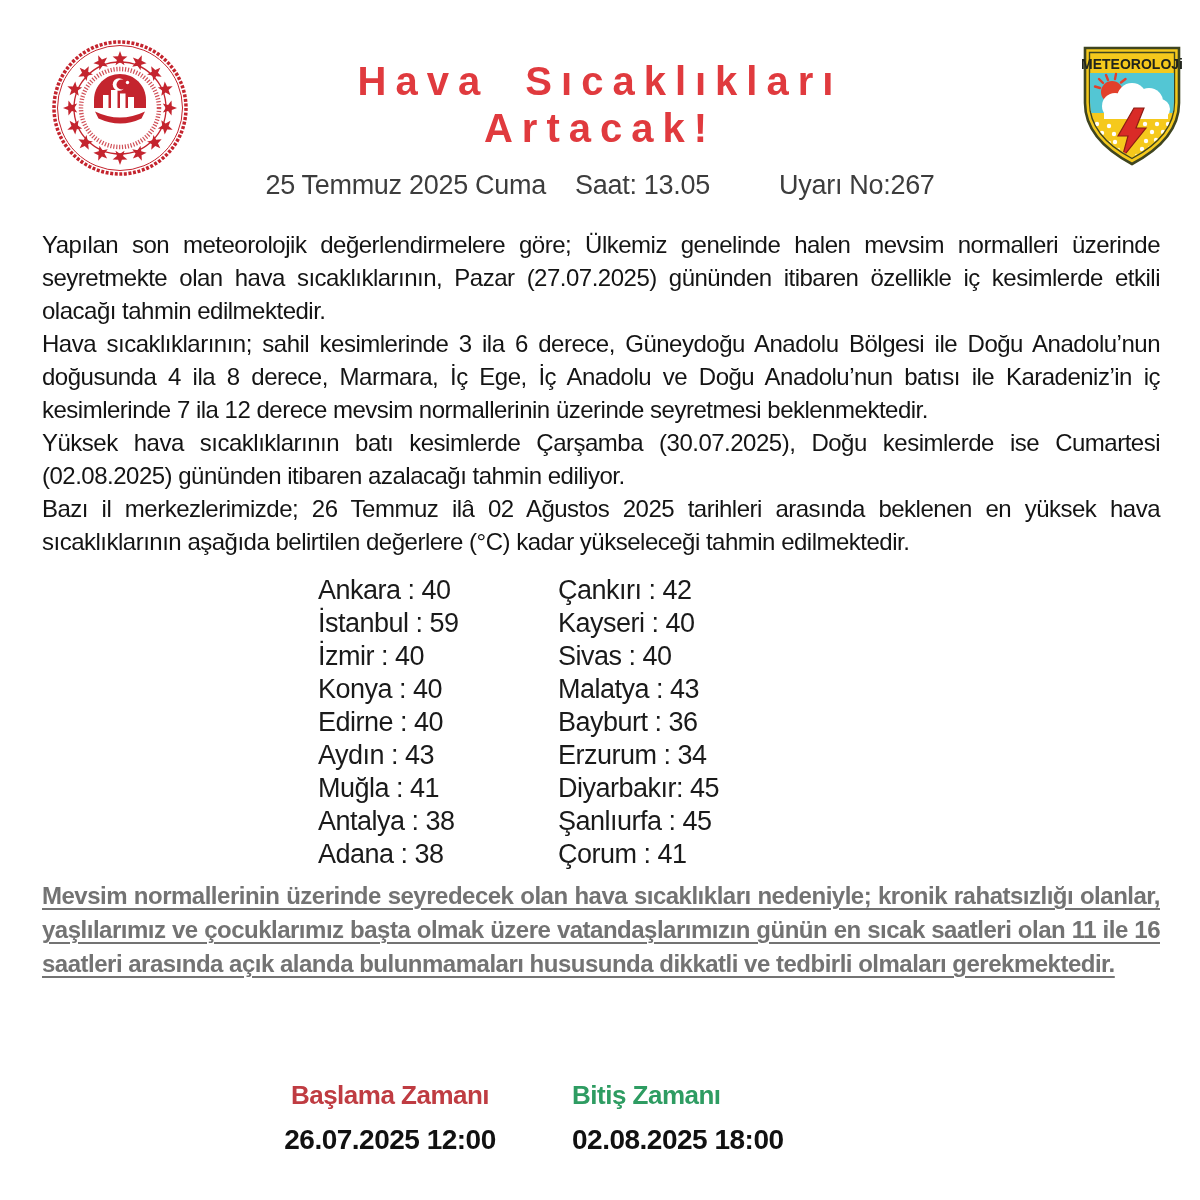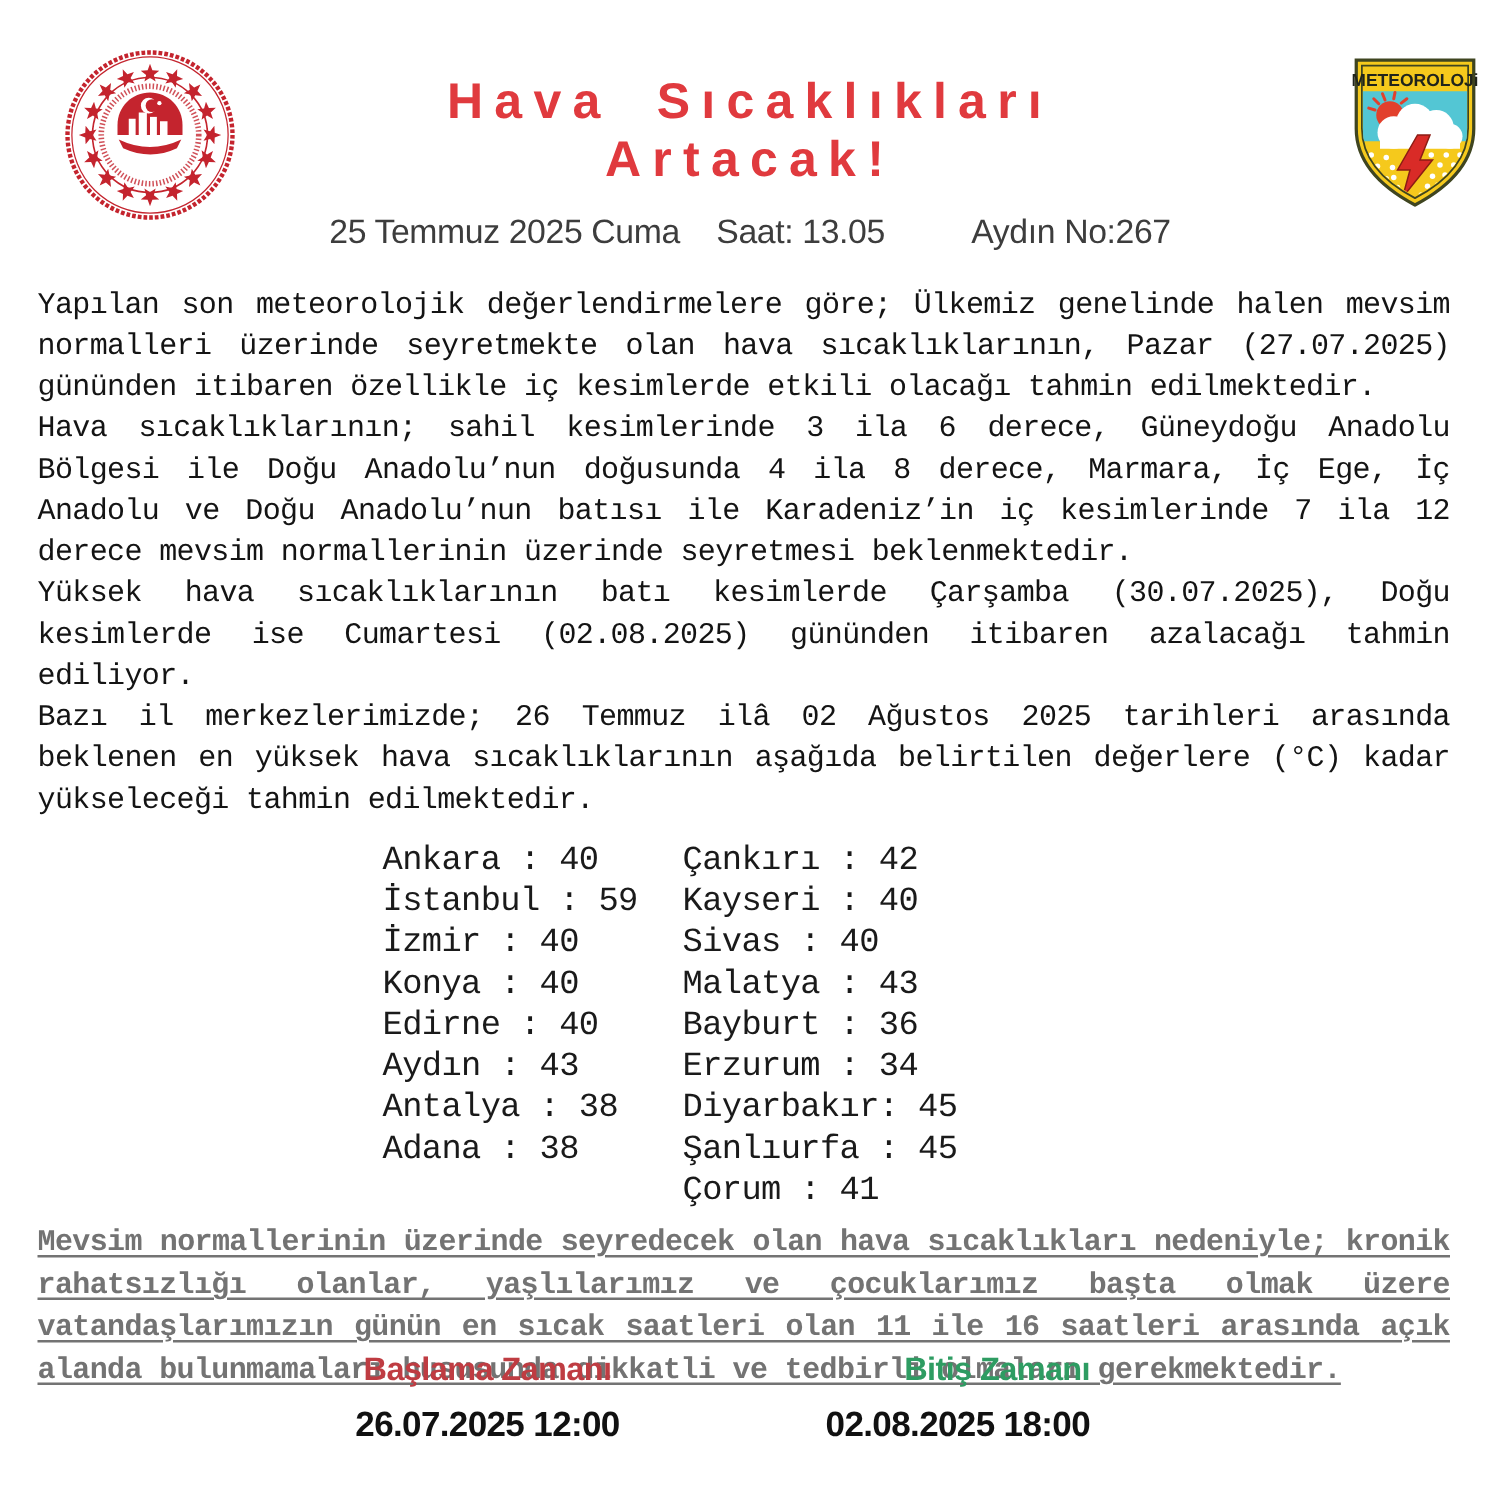--- a/index.html
+++ b/index.html
@@ -18,42 +18,42 @@
     letter-spacing:9px; word-spacing:16px; white-space:nowrap;
   }
   .dateline {
     position:absolute; top:170px; left:0; width:100%; text-align:center;
     font-size:27px; color:#3d3d3d; letter-spacing:-0.3px;
   }
   .dateline .seg-time { margin-left:22px;margin-top:40px; }
   .dateline .seg-no   { margin-left:62px; }
 
   
-  .content { position:absolute; top:228px; left:30px; right:40px;font-family:Liberation Mono, monospace; }
+  .content { position:absolute; top:228px; left:42px; right:40px; }
   .content p {
     margin:0; text-align:justify; font-size:24px; line-height:33px;
     letter-spacing:-0.5px; color:#141414;
   }
 
   .citylist {
     display:flex; margin-top:16px; padding-left:276px;
     font-size:27px; line-height:33px; letter-spacing:-0.5px; color:#1a1a1a;
   }
   .citycol-left  { width:240px; }
   .citycol-left div, .citycol-right div { white-space:nowrap; }
 
   .warning {
     margin-top:8px; font-weight:bold; font-size:24px; line-height:34px;
     letter-spacing:-0.5px; text-align:justify; color:#737373;
     text-decoration:underline; text-decoration-thickness:2px; text-underline-offset:4px;
   }
 
   
   .footer-start { position:absolute; left:240px; top:1080px; width:300px; text-align:center; }
-  .footer-end   { position:absolute; left:572px; top:1080px; width:300px; text-align:right; }
+  .footer-end   { position:absolute; left:572px; top:1080px; width:300px; text-align:left; }
   .footer-label { font-size:26px; font-weight:bold; letter-spacing:-0.5px; }
   .footer-start .footer-label { color:#bf3c42; }
   .footer-end   .footer-label { color:#2e9c62; }
   .footer-value { margin-top:13px; font-size:28px; font-weight:bold; color:#111; letter-spacing:-0.5px; }
 </style>
 </head>
 <body>
 
 <div class="page">
 
@@ -154,37 +154,38 @@
   </div>
 
   <div class="title">
     <div>Hava Sıcaklıkları</div>
     <div>Artacak!</div>
   </div>
 
   <div class="dateline">
     <span>25 Temmuz 2025 Cuma</span>
     <span class="seg-time">Saat: 13.05</span>
-    <span class="seg-no">Aydın No:267</span>
+    <span class="seg-no">Uyarı No:267</span>
   </div>
 
   <div class="content">
     <p>Yapılan son meteorolojik değerlendirmelere göre; Ülkemiz genelinde halen mevsim normalleri üzerinde seyretmekte olan hava sıcaklıklarının, Pazar (27.07.2025) gününden itibaren özellikle iç kesimlerde etkili olacağı tahmin edilmektedir.</p>
     <p>Hava sıcaklıklarının; sahil kesimlerinde 3 ila 6 derece, Güneydoğu Anadolu Bölgesi ile Doğu Anadolu’nun doğusunda 4 ila 8 derece, Marmara, İç Ege, İç Anadolu ve Doğu Anadolu’nun batısı ile Karadeniz’in iç kesimlerinde 7 ila 12 derece mevsim normallerinin üzerinde seyretmesi beklenmektedir.</p>
     <p>Yüksek hava sıcaklıklarının batı kesimlerde Çarşamba (30.07.2025), Doğu kesimlerde ise Cumartesi (02.08.2025) gününden itibaren azalacağı tahmin ediliyor.</p>
     <p>Bazı il merkezlerimizde; 26 Temmuz ilâ 02 Ağustos 2025 tarihleri arasında beklenen en yüksek hava sıcaklıklarının aşağıda belirtilen değerlere (°C) kadar yükseleceği tahmin edilmektedir.</p>
 
     <div class="citylist">
       <div class="citycol-left">
         <div>Ankara : 40</div>
         <div>İstanbul : 59</div>
         <div>İzmir : 40</div>
         <div>Konya : 40</div>
         <div>Edirne : 40</div>
         <div>Aydın : 43</div>
+        <div>Muğla : 41</div>
         <div>Antalya : 38</div>
         <div>Adana : 38</div>
       </div>
       <div class="citycol-right">
         <div>Çankırı : 42</div>
         <div>Kayseri : 40</div>
         <div>Sivas : 40</div>
         <div>Malatya : 43</div>
         <div>Bayburt : 36</div>
         <div>Erzurum : 34</div>

